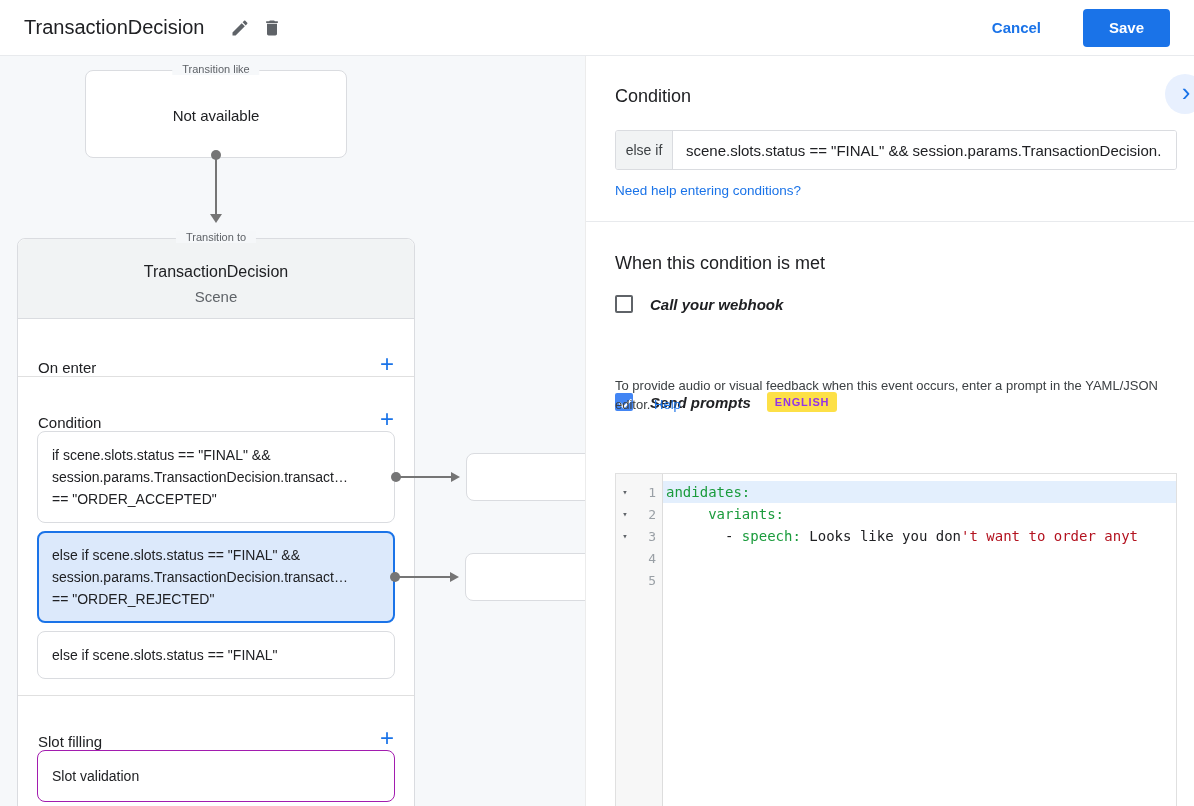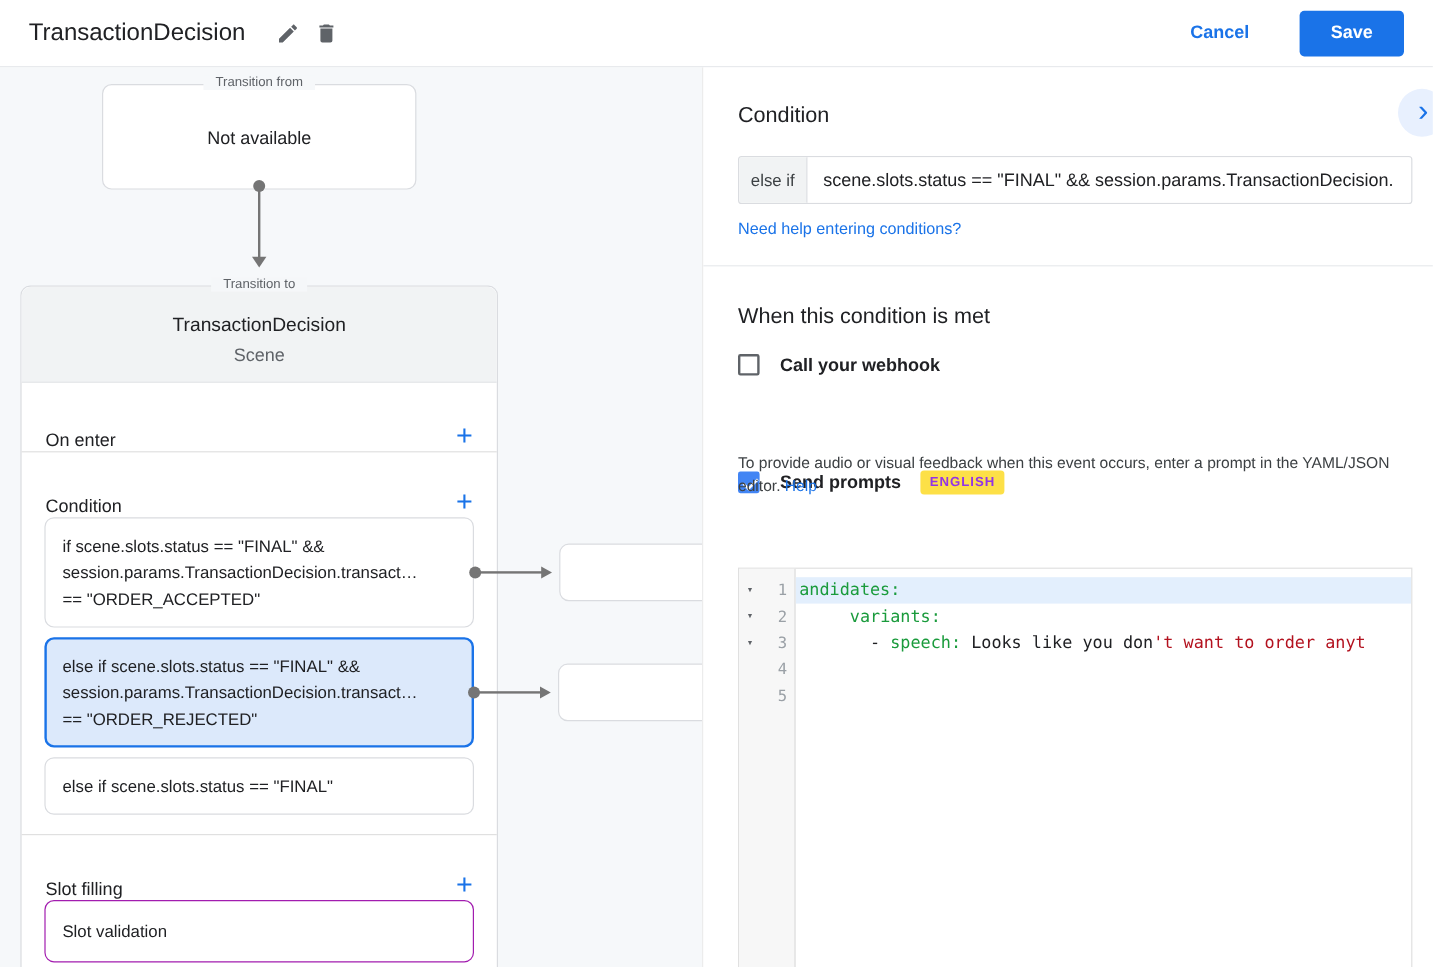--- a/index.html
+++ b/index.html
@@ -83,21 +83,21 @@
   .when-head { position:absolute; left:29px; top:197px; font-size:18px; color:#202124; }
 
   .check-row { position:absolute; left:29px; display:flex; align-items:center; }
   .row-webhook { top:239px; }
   .row-prompts { top:288px;margin-top:48px; }
   .checkbox { width:18px; height:18px; border:2px solid #5f6368; border-radius:2px;
     margin-right:17px; cursor:pointer; position:relative; flex:none; }
   .checkbox.checked { background:#4285f4; border-color:#4285f4; }
   .checkbox.checked::after { content:""; position:absolute; left:5px; top:1px; width:5px; height:10px;
     border-right:2px solid #fff; border-bottom:2px solid #fff; transform:rotate(45deg); }
-  .check-label { font-size:15px; font-weight:bold; color:#202124; }
+  .check-label { font-size:15px; font-weight:bold; color:#202124;font-style:italic; }
   .lang-badge { margin-left:16px; background:#fde047; color:#9334e6; font-size:11px; font-weight:bold;
     letter-spacing:.8px; padding:4px 8px; border-radius:3px; }
 
   .helper { position:absolute; left:29px; top:320px; width:565px; font-size:13px; line-height:19px; color:#3c4043; }
   .helper a { color:#1a73e8; text-decoration:none; cursor:pointer; }
 
   .tabs { position:absolute; left:25px; top:373px; display:flex; }
   .tab { width:104px; height:35px; display:flex; align-items:center; justify-content:center;
     font-size:13px; font-weight:bold; letter-spacing:.8px; color:#5f6368; cursor:pointer;
     border-radius:4px; background:transparent; border:none; font-family:inherit; }
@@ -134,21 +134,21 @@
       </svg>
   </button>
   <span class="spacer"></span>
   <button class="cancel-btn">Cancel</button>
   <button class="save-btn">Save</button>
 </div>
 
 <div class="canvas">
 
   <div class="tf-box">
-    <span class="legend">Transition from</span>
+    <span class="legend">Transition like</span>
     <div class="tf-content">Not available</div>
   </div>
   <span class="v-dot"></span>
   <span class="v-line"></span>
   <span class="v-arrow"></span>
 
   <div class="scene-card">
     <span class="legend">Transition to</span>
     <div class="scene-header">
       <div class="scene-title">TransactionDecision</div>

